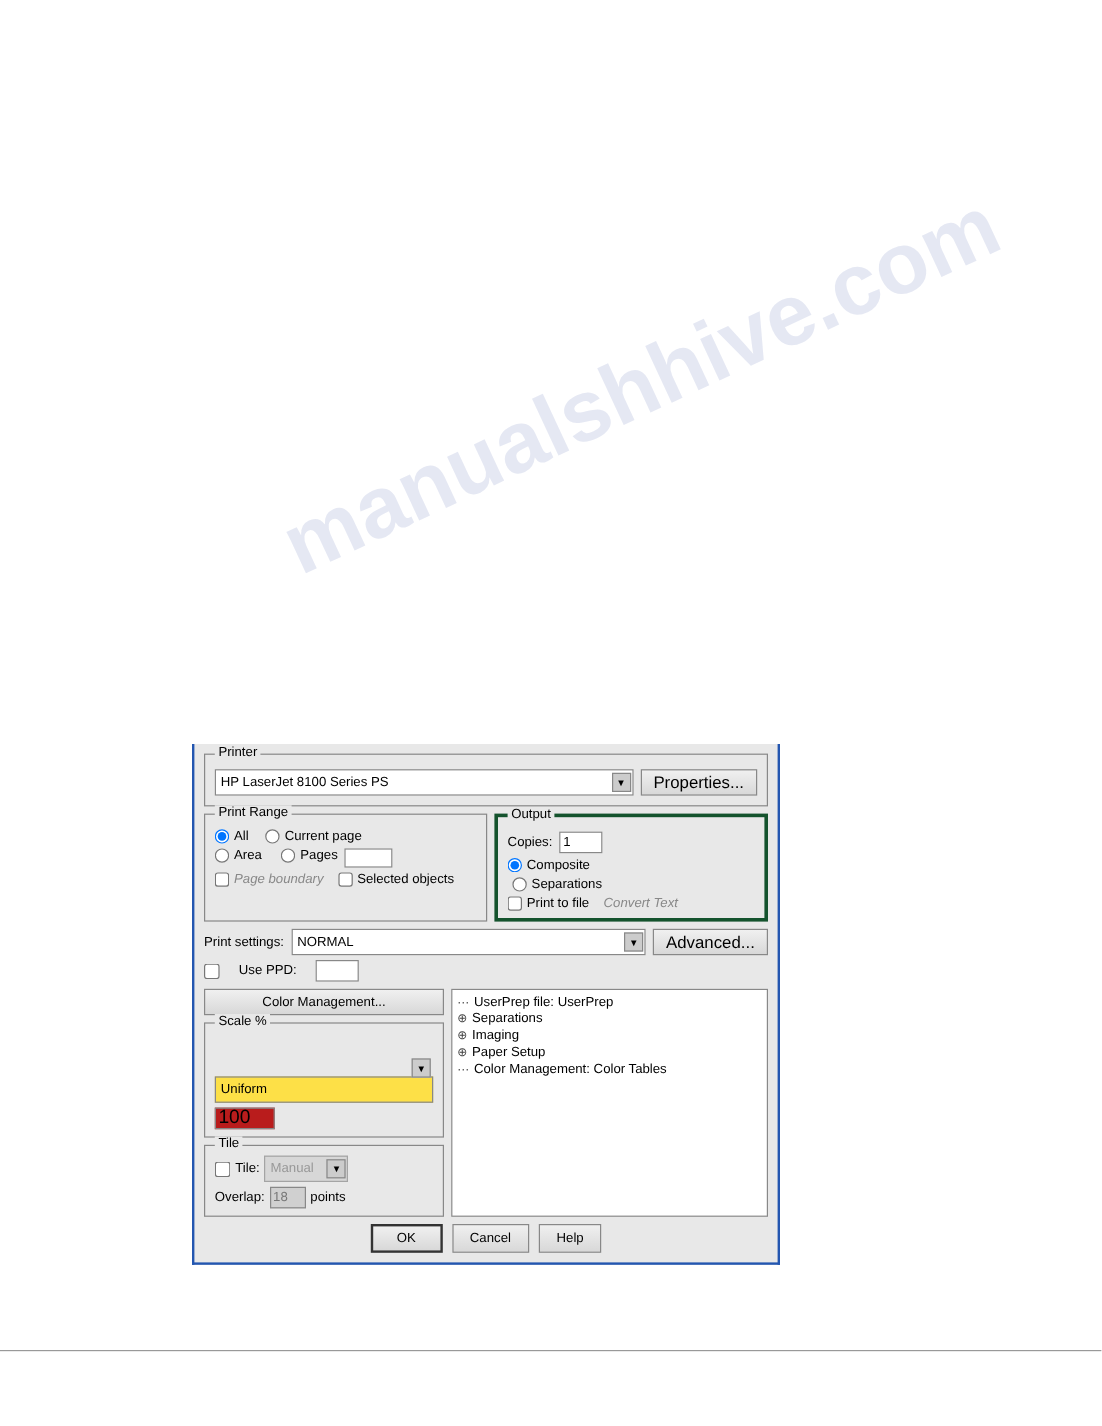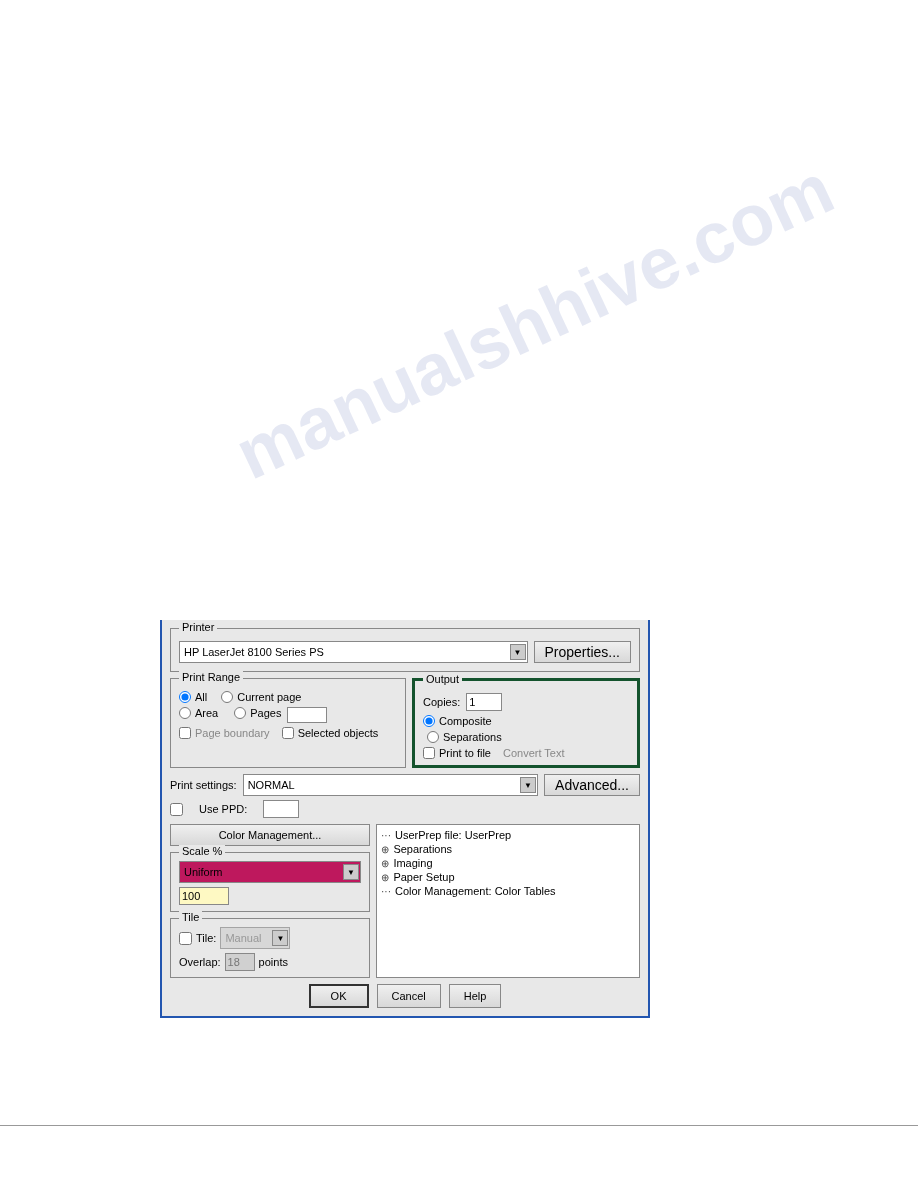--- a/index.html
+++ b/index.html
@@ -337,33 +337,34 @@
 
     .scale-select-wrapper {
       position: relative;
       margin-top: 4px;
     }
 
     .scale-select-wrapper select {
       width: 100%;
       height: 22px;
       border: 1px solid #888;
-      background: #be185d;
+      background: #fde047;
       font-size: 11px;
       padding: 0 4px;
       appearance: none;
       cursor: pointer;
+      margin-top: 36px;
     }
 
     .scale-value-input {
       width: 50px;
       height: 18px;
       border: 1px solid #888;
-      background: #fef9c3;
-      font-size: 11px;
+      background: #b91c1c;
+      font-size: 16px;
       padding: 0 2px;
       margin-top: 4px;
     }
 
     
     .tile-box {
       border: 1px solid #888;
       padding: 4px 8px 6px 8px;
       position: relative;
     }
@@ -428,20 +429,21 @@
       background: linear-gradient(to bottom, #f0f0f0, #d8d8d8);
       border: 1px solid #888;
       padding: 2px 14px;
       font-size: 11px;
       cursor: pointer;
       height: 24px;
     }
 
     .disabled-text {
       color: #888;
+      font-style: italic;
     }
   </style>
 </head>
 <body>
 
 <div class="watermark">
   <span>manualshhive.com</span>
 </div>
 
 <div class="bottom-line"></div>

